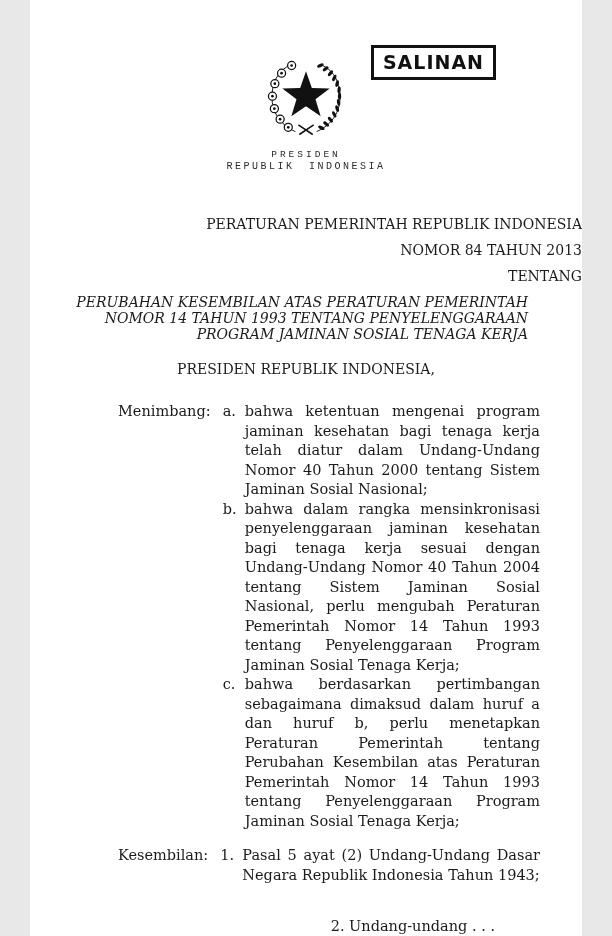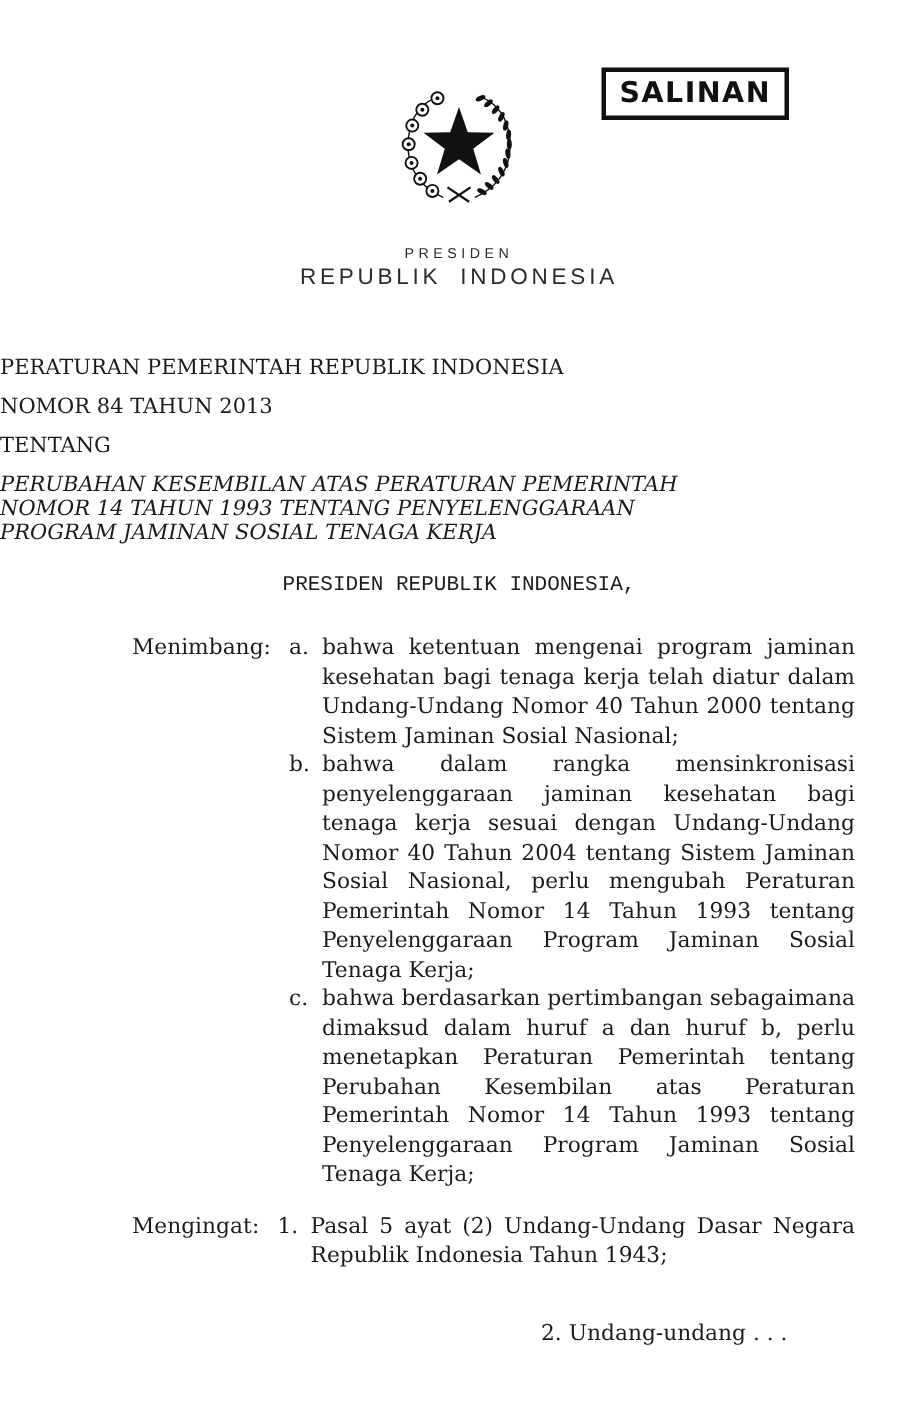--- a/index.html
+++ b/index.html
@@ -1,55 +1,55 @@
 <!DOCTYPE html>
 <html><head>
 <meta charset="utf-8">
 <style>
   html,body{margin:0;padding:0;background:#e8e8e8;}
   .page{
     position:relative;
-    width:612px;height:936px;
+    width:552px;height:936px;
     margin:0 auto;
     background:#ffffff;
     color:#1b1b1b;
     font-family:"DejaVu Serif", serif;
     overflow:hidden;
   }
   
   .stamp{
     position:absolute;top:45px;right:86px;
     border:3px solid #111;
     padding:3px 9px 4px 9px;
     font-family:"DejaVu Sans", sans-serif;
     font-weight:bold;font-size:19px;letter-spacing:1px;
     color:#111;background:#fff;
   }
   
   .letterhead{padding-top:54px;text-align:center;}
   .seal{display:block;margin:0 auto;}
   .lh-line1{
-    margin-top:18px;
-    font-family:Liberation Sans, sans-serif;
+    margin-top:3px;
+    font-family:Liberation Mono, monospace;
     font-size:9.5px;letter-spacing:3px;color:#2b2b2b;
   }
   .lh-line2{
     margin-top:1px;
-    font-family:Liberation Sans, sans-serif;
-    font-size:15px;letter-spacing:2.5px;color:#2b2b2b;
+    font-family:Liberation Mono, monospace;
+    font-size:10px;letter-spacing:2.5px;color:#2b2b2b;
     word-spacing:6px;
   }
   
-  .title-block{margin-top:44px;text-align:left;font-size:14px;}
+  .title-block{margin-top:44px;text-align:right;font-size:14px;margin-left:28px;}
   .title-block p{margin:0 0 10px 0;line-height:16px;}
   .subject{
     width:470px;margin:0 auto;line-height:21px;font-style:italic;
   }
   .invocation{margin:20px 0 0 0;text-align:center;font-size:14px;line-height:16px;}
-  .authority{margin:19px 0 0 0;text-align:center;font-size:14px;line-height:16px;font-family:Liberation Mono, monospace;}
+  .authority{margin:19px 0 0 0;text-align:center;font-size:14px;line-height:16px;}
   
   .clause{
     display:flex;
     padding-left:88px;padding-right:42px;
     font-size:14.5px;line-height:19.5px;
   }
   .clause-considering{margin-top:25px;}
   .clause-recalling{margin-top:15px;}
   .clause-label{flex:0 0 80px;}
   .clause-colon{flex:0 0 17px;}
@@ -144,21 +144,21 @@
         <div class="item-text">bahwa dalam rangka mensinkronisasi penyelenggaraan jaminan kesehatan bagi tenaga kerja sesuai dengan Undang-Undang Nomor 40 Tahun 2004 tentang Sistem Jaminan Sosial Nasional, perlu mengubah Peraturan Pemerintah Nomor 14 Tahun 1993 tentang Penyelenggaraan Program Jaminan Sosial Tenaga Kerja;</div>
       </div>
       <div class="clause-item">
         <div class="item-marker">c.</div>
         <div class="item-text">bahwa berdasarkan pertimbangan sebagaimana dimaksud dalam huruf a dan huruf b, perlu menetapkan Peraturan Pemerintah tentang Perubahan Kesembilan atas Peraturan Pemerintah Nomor 14 Tahun 1993 tentang Penyelenggaraan Program Jaminan Sosial Tenaga Kerja;</div>
       </div>
     </div>
   </div>
 
   <div class="clause clause-recalling">
-    <div class="clause-label">Mengingat</div>
+    <div class="clause-label">Kesembilan</div>
     <div class="clause-colon">:</div>
     <div class="clause-items">
       <div class="clause-item">
         <div class="item-marker">1.</div>
         <div class="item-text">Pasal 5 ayat (2) Undang-Undang Dasar Negara Republik Indonesia Tahun 1943;</div>
       </div>
     </div>
   </div>
 
   <div class="catchword">2. Undang-undang . . .</div>

